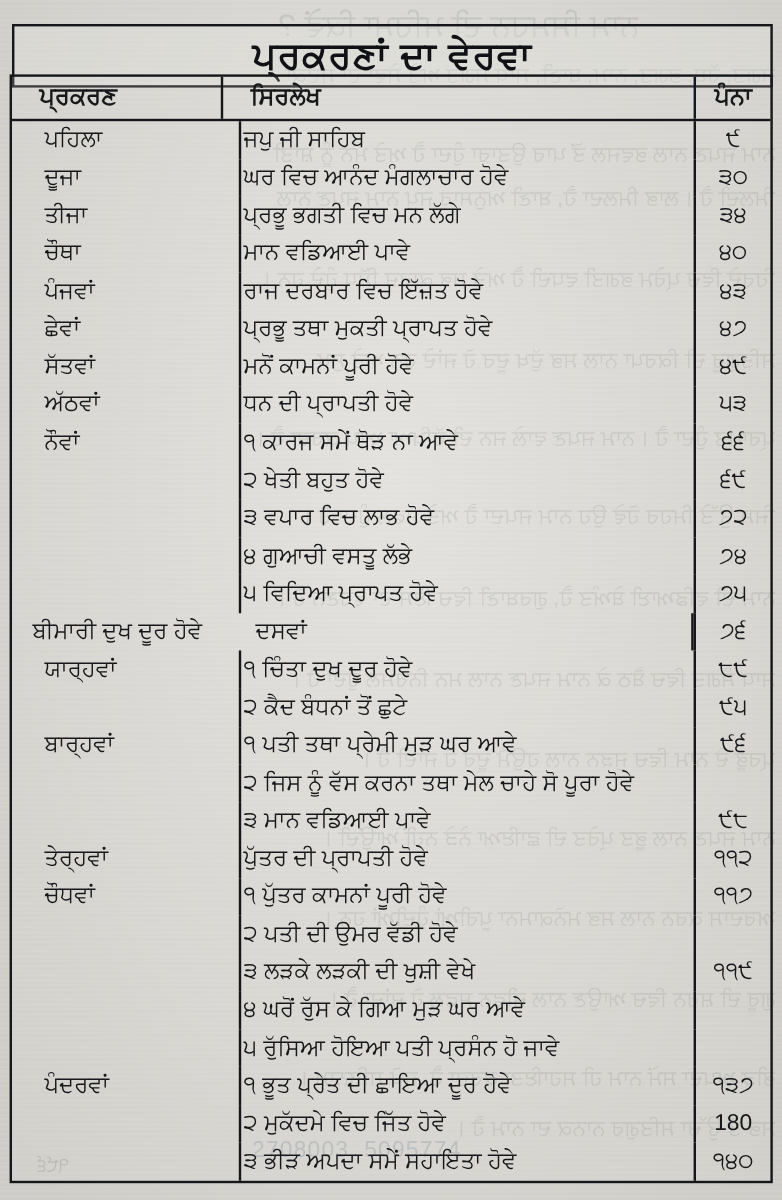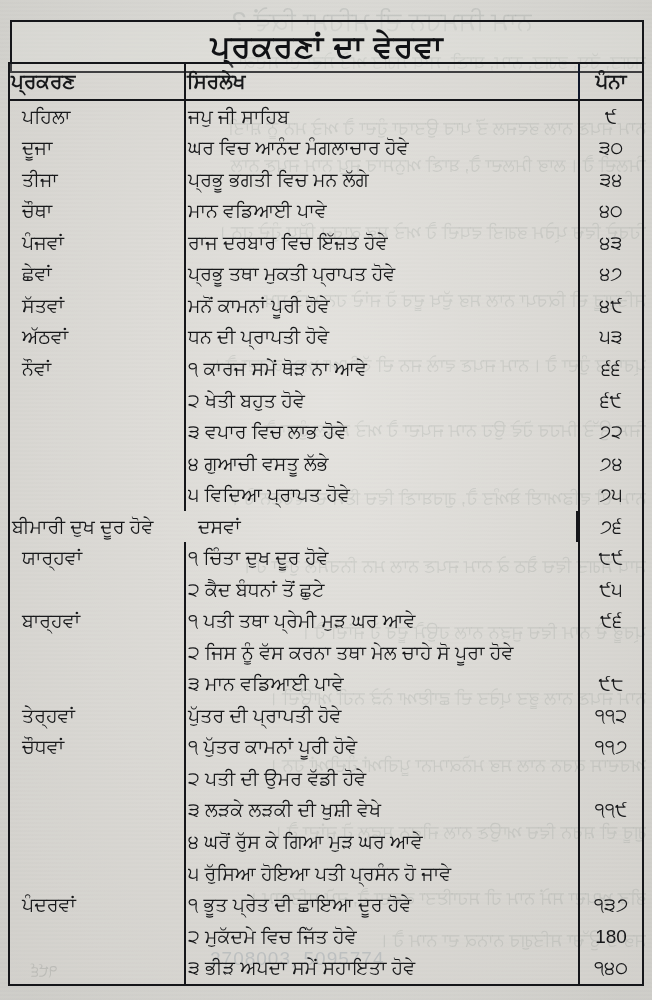--- a/index.html
+++ b/index.html
@@ -70,26 +70,26 @@
     background:rgba(228,227,222,.20);
     box-sizing:border-box;
   }
   .toc-header{
     display:grid;grid-template-columns:176px 1fr 64px;
     border-bottom:2px solid #15161a;
     height:37px;box-sizing:border-box;flex:0 0 auto;
   }
   .toc-header .hcell{
     display:flex;align-items:center;
-    font-weight:bold;font-size:20px;padding:0 1px;box-sizing:border-box;
+    font-weight:bold;font-size:20px;padding:0 23px;box-sizing:border-box;
   }
   .toc-header .hcell.c1{border-right:2px solid #15161a;}
   .toc-header .hcell.c3{border-left:2px solid #0f172a;justify-content:center;padding:0 4px;}
 
-  .toc-body{flex:1 1 auto;display:flex;flex-direction:column;}
+  .toc-body{flex:1 1 auto;display:flex;flex-direction:column;margin-left:15px;}
   .toc-row{
     display:grid;grid-template-columns:176px 1fr 64px;
     flex:1 1 auto;min-height:0;
   }
   .toc-row .cell{
     display:flex;align-items:center;font-size:19px;box-sizing:border-box;
     white-space:nowrap;overflow:hidden;
   }
   .toc-row .chapter{padding-left:12px;border-right:2px solid #15161a;}
   .toc-row .title{padding-left:2px;}

